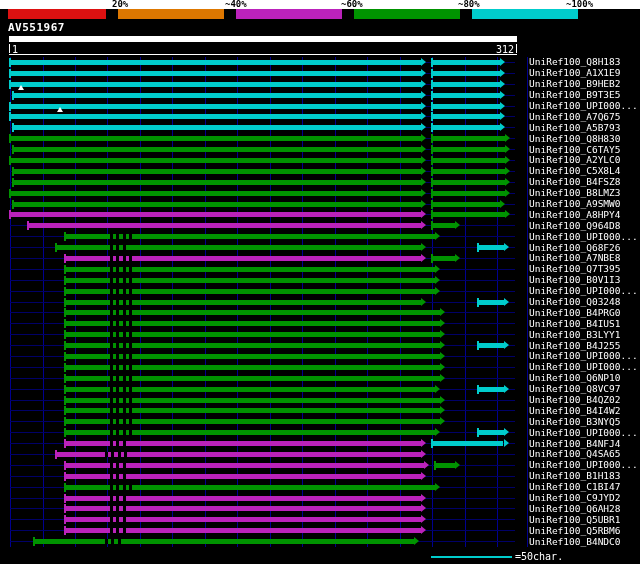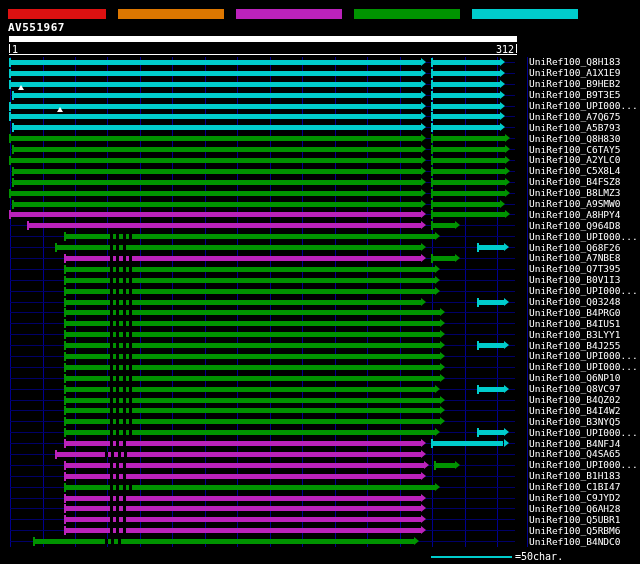--- a/index.html
+++ b/index.html
@@ -63,20 +63,27 @@
   }
   #footer-ruler-label {
     position: absolute; left: 515px; top: 551px;
     color: #ffffff; font: 10px "DejaVu Sans Mono", monospace;
   }
 </style>
 </head>
 <body>
 
 <div id="screen">
+  <div id="scale-labels">
+      <div style="position: absolute; left: 112px; top: 0px; color: rgb(0, 0, 0); font: bold 9px / 9px &quot;DejaVu Sans Mono&quot;, monospace;">20%</div>
+      <div style="position: absolute; left: 225px; top: 0px; color: rgb(0, 0, 0); font: bold 9px / 9px &quot;DejaVu Sans Mono&quot;, monospace;">~40%</div>
+      <div style="position: absolute; left: 341px; top: 0px; color: rgb(0, 0, 0); font: bold 9px / 9px &quot;DejaVu Sans Mono&quot;, monospace;">~60%</div>
+      <div style="position: absolute; left: 458px; top: 0px; color: rgb(0, 0, 0); font: bold 9px / 9px &quot;DejaVu Sans Mono&quot;, monospace;">~80%</div>
+      <div style="position: absolute; left: 566px; top: 0px; color: rgb(0, 0, 0); font: bold 9px / 9px &quot;DejaVu Sans Mono&quot;, monospace;">~100%</div>
+    </div>
   <div id="scale-bar">
       <div style="position: absolute; left: 8px; top: 0px; width: 98px; height: 10px; background: rgb(221, 17, 17);"></div>
       <div style="position: absolute; left: 118px; top: 0px; width: 106px; height: 10px; background: rgb(221, 119, 0);"></div>
       <div style="position: absolute; left: 236px; top: 0px; width: 106px; height: 10px; background: rgb(187, 34, 187);"></div>
       <div style="position: absolute; left: 354px; top: 0px; width: 106px; height: 10px; background: rgb(0, 147, 0);"></div>
       <div style="position: absolute; left: 472px; top: 0px; width: 106px; height: 10px; background: rgb(0, 204, 204);"></div>
     </div>
   <div id="query-name">AV551967</div>
   <div id="query-bar"></div>
   <div id="ruler-tick-start"></div>

